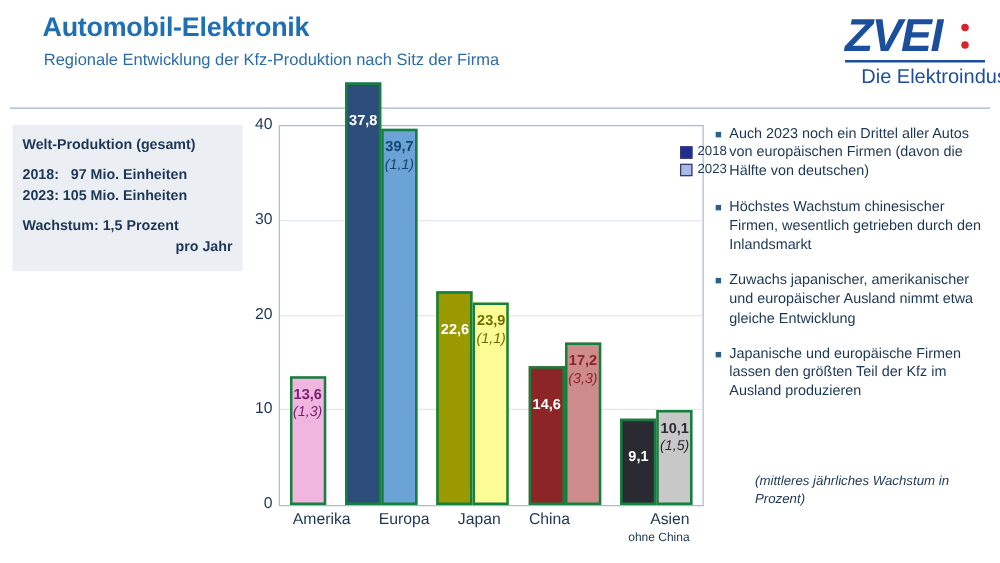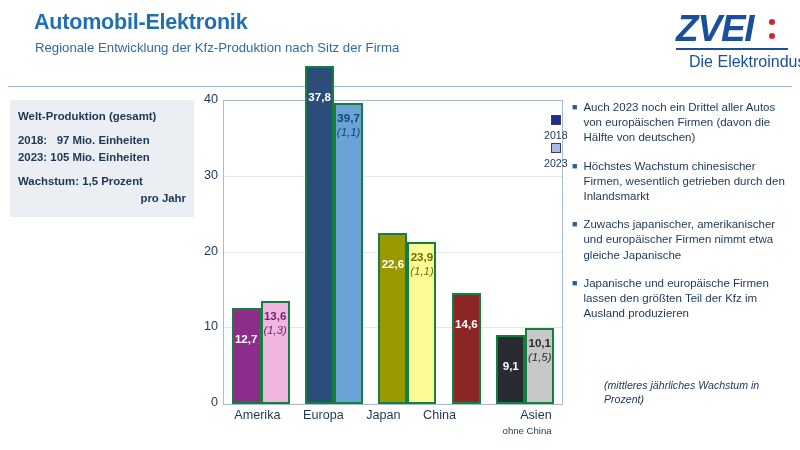--- a/index.html
+++ b/index.html
@@ -85,21 +85,21 @@
     position: absolute; left: 0; width: 100%; text-align: center;
     font-size: 11.4px; font-style: italic; white-space: nowrap;
   }
   #xlabels { position: absolute; left: 45px; top: 316px; width: 340px; height: 40px;
              display: flex; justify-content: space-around; }
   .xlab { text-align: right; font-size: 12.6px; color: #1B3656; line-height: 14px; }
   .xlab .sub { font-size: 9.6px; display: block; margin-top: 2px; margin-left: 24px; }
 
   
   #legend { position: absolute; left: 320px; top: 14px; font-size: 10.6px; color: #1B3656; }
-  .leg-row { display: flex; align-items: center; gap: 4px; margin-bottom: 2px; flex-direction: column; }
+  .leg-row { display: flex; align-items: flex-end; gap: 4px; margin-bottom: 2px; }
   .leg-sw { width: 8px; height: 8px; border: 1px solid #3A3A6E; }
 
   
   #bullets { position: absolute; left: 572px; top: 100px; width: 224px; }
   .bullet { display: flex; margin-bottom: 13px; }
   .bullet .dot { color: #2C5F8E; font-size: 9px; line-height: 15px; margin-right: 6px; }
   .bullet .btxt { font-size: 11.5px; color: #1B3656; line-height: 15.2px; }
   #footnote {
     position: absolute; left: 604px; top: 378px; width: 190px;
     font-size: 10.6px; font-style: italic; color: #1B3656; line-height: 14px;
@@ -145,23 +145,20 @@
         <div class="ytick" style="top: 0px;">40</div>
       </div>
     <div id="plot">
       <div id="grid-host">
           <div class="gridline" style="bottom: 75.75px;"></div>
           <div class="gridline" style="bottom: 151.5px;"></div>
           <div class="gridline" style="bottom: 227.25px;"></div>
         </div>
       <div id="bars">
           <div class="group">
-            <div class="bar" style="height: 96.2025px; background: rgb(142, 44, 140);">
-              <div class="bar-val" style="color: rgb(255, 255, 255); top: 22px;">12,7</div>
-            </div>
             <div class="bar" style="height: 103.02px; background: rgb(240, 182, 224);">
               <div class="bar-val" style="color: rgb(122, 32, 112); top: 6px;">13,6</div>
               <div class="bar-grow" style="color: rgb(122, 32, 112); top: 21px;">(1,3)</div>
             </div>
           </div>
           <div class="group">
             <div class="bar" style="height: 338px; background: rgb(44, 77, 121);">
               <div class="bar-val" style="color: rgb(255, 255, 255); top: 22px;">37,8</div>
             </div>
             <div class="bar" style="height: 300.728px; background: rgb(107, 163, 214);">
@@ -174,20 +171,24 @@
               <div class="bar-val" style="color: rgb(255, 255, 255); top: 22px;">22,6</div>
             </div>
             <div class="bar" style="height: 162px; background: rgb(252, 252, 150);">
               <div class="bar-val" style="color: rgb(110, 110, 0); top: 6px;">23,9</div>
               <div class="bar-grow" style="color: rgb(110, 110, 0); top: 21px;">(1,1)</div>
             </div>
           </div>
           <div class="group">
             <div class="bar" style="height: 110.595px; background: rgb(140, 37, 37);">
               <div class="bar-val" style="color: rgb(255, 255, 255); top: 22px;">14,6</div>
+            </div>
+            <div class="bar" style="height: 130.29px; background: rgb(206, 139, 139);">
+              <div class="bar-val" style="color: rgb(140, 37, 37); top: 6px;">17,2</div>
+              <div class="bar-grow" style="color: rgb(140, 37, 37); top: 21px;">(3,3)</div>
             </div>
           </div>
           <div class="group">
             <div class="bar" style="height: 68.9325px; background: rgb(42, 42, 51);">
               <div class="bar-val" style="color: rgb(255, 255, 255); top: 22px;">9,1</div>
             </div>
             <div class="bar" style="height: 76.5075px; background: rgb(200, 200, 200);">
               <div class="bar-val" style="color: rgb(42, 42, 51); top: 6px;">10,1</div>
               <div class="bar-grow" style="color: rgb(42, 42, 51); top: 21px;">(1,5)</div>
             </div>
@@ -217,21 +218,21 @@
       <div class="bullet">
         <span class="dot">■</span>
         <span class="btxt">Auch 2023 noch ein Drittel aller Autos von europäischen Firmen (davon die Hälfte von deutschen)</span>
       </div>
       <div class="bullet">
         <span class="dot">■</span>
         <span class="btxt">Höchstes Wachstum chinesischer Firmen, wesentlich getrieben durch den Inlandsmarkt</span>
       </div>
       <div class="bullet">
         <span class="dot">■</span>
-        <span class="btxt">Zuwachs japanischer, amerikanischer und europäischer Firmen nimmt etwa gleiche Japanische</span>
+        <span class="btxt">Zuwachs japanischer, amerikanischer und europäischer Ausland nimmt etwa gleiche Entwicklung</span>
       </div>
       <div class="bullet">
         <span class="dot">■</span>
         <span class="btxt">Japanische und europäische Firmen lassen den größten Teil der Kfz im Ausland produzieren</span>
       </div>
     </div>
   <div id="footnote">(mittleres jährliches Wachstum in Prozent)</div>
 
 </div>
 

